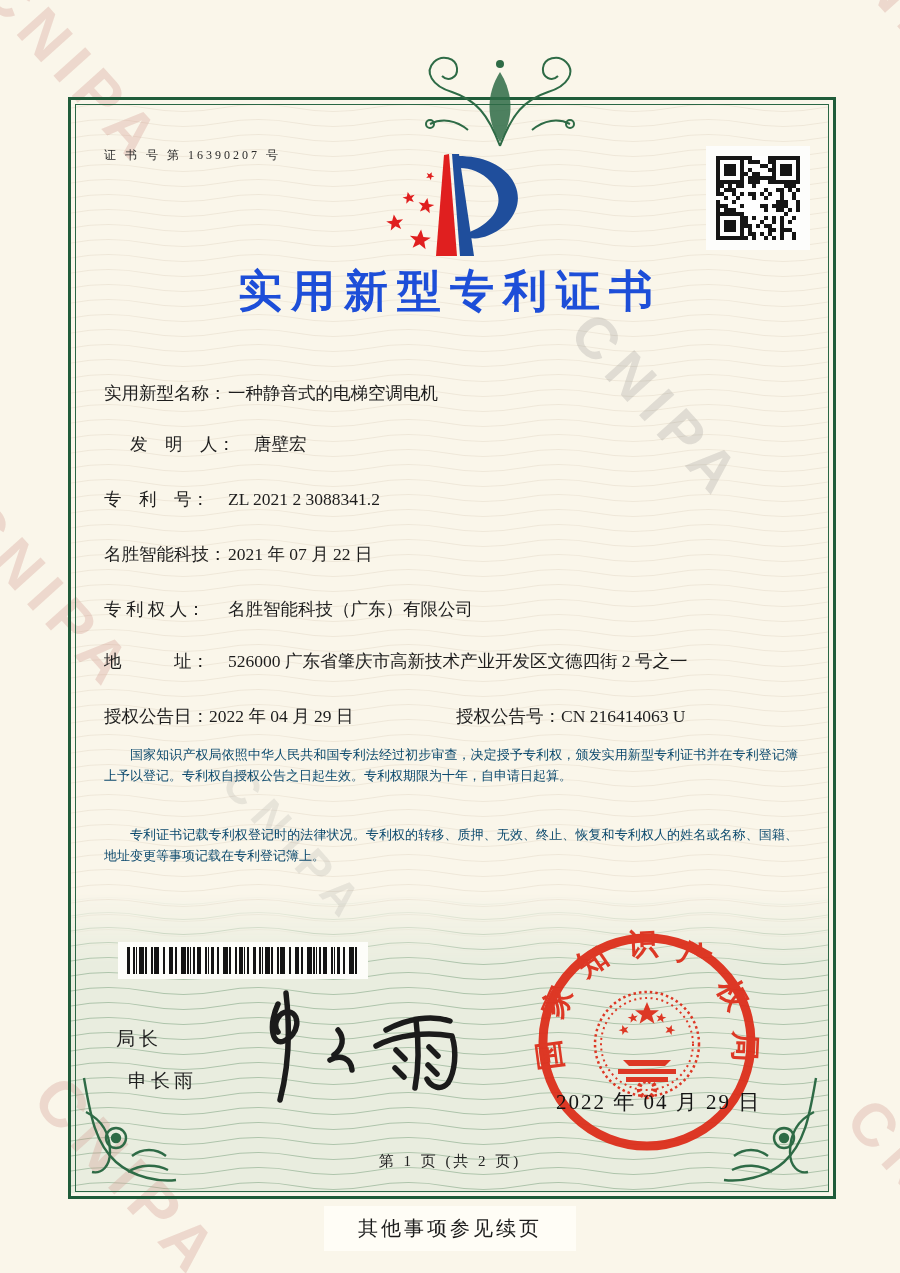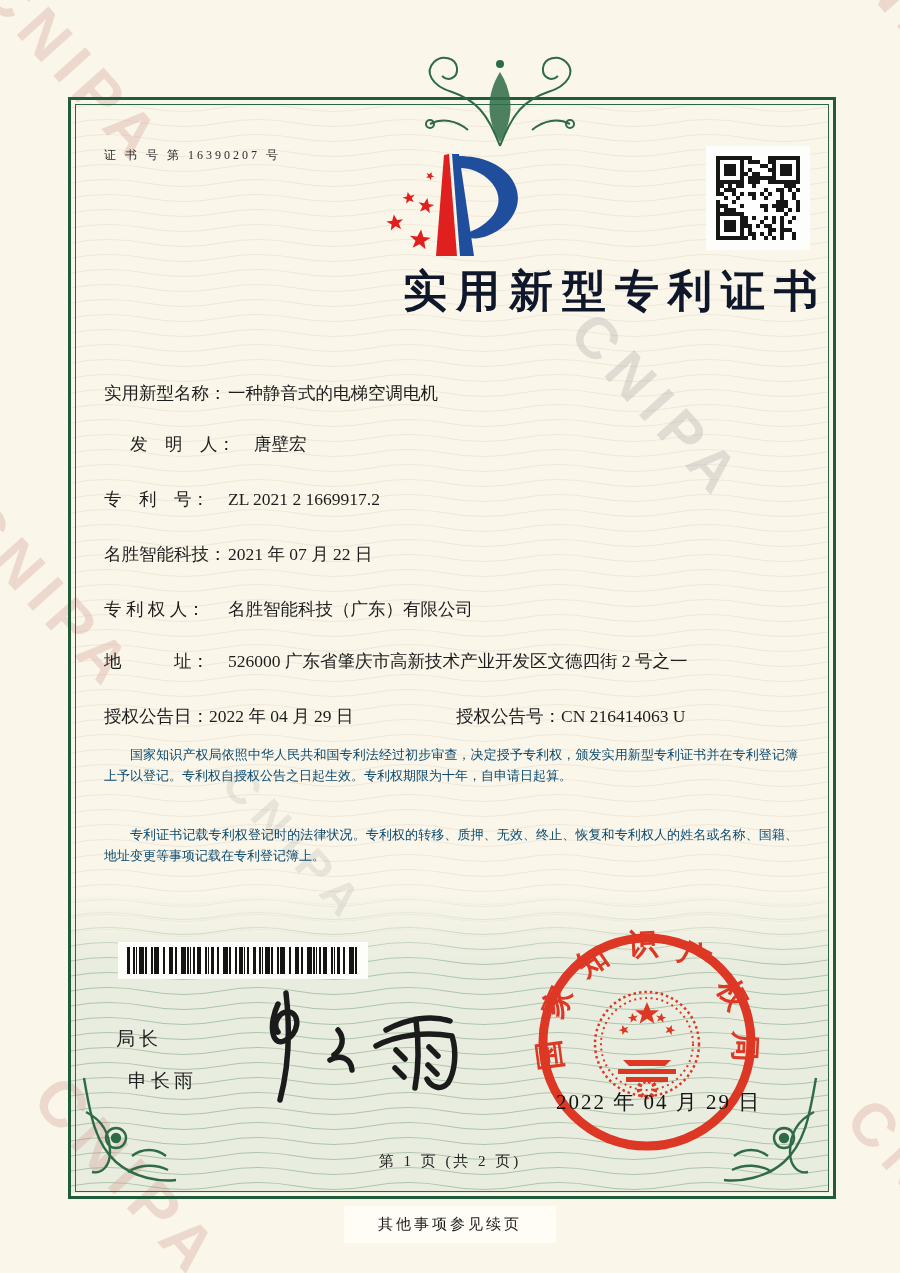--- a/index.html
+++ b/index.html
@@ -30,21 +30,21 @@
   .content{z-index:2;}
 
   .cert-number{left:104px;top:147px;font-size:12px;letter-spacing:3px;color:#2a2a2a;}
 
   .logo{left:362px;top:146px;width:176px;height:118px;}
   .qr-wrap{left:706px;top:146px;width:104px;height:104px;background:#fdfdfb;display:flex;align-items:center;justify-content:center;}
   .qr{width:84px;height:84px;display:grid;grid-template-columns:repeat(21,1fr);grid-template-rows:repeat(21,1fr);background:#fff;}
   .qr i{display:block;}
   .qr i.m{background:#161616;}
 
-  .title{left:0;top:262px;width:827px;text-align:right;font-size:44px;font-weight:700;letter-spacing:9px;color:#0f172a;}
+  .title{left:0;top:262px;width:900px;text-align:center;font-size:44px;font-weight:700;letter-spacing:9px;color:#1d4ed8;}
   .f-row{position:absolute;left:104px;font-size:17.5px;line-height:1.5;}
   .f-label{display:inline-block;width:124px;white-space:nowrap;}
   .f-value{display:inline-block;vertical-align:top;max-width:562px;}
   .row-0{top:380px;} .row-1{top:431px;margin-left:26px;} .row-2{top:486px;}
   .row-3{top:541px;} .row-4{top:596px;} .row-5{top:648px;}
   .grant-row{top:703px;}
   .grant-num{position:absolute;left:352px;top:0;white-space:nowrap;text-align:center;}
 
   .para{position:absolute;left:104px;width:694px;font-size:13px;line-height:1.62;text-indent:2em;text-align:justify;color:#0c4a6e;}
   .para-1{top:744px;} .para-2{top:824px;}
@@ -59,21 +59,21 @@
   .signer-title{left:116px;top:1026px;font-size:19px;letter-spacing:4px;}
   .signer-name{left:128px;top:1068px;font-size:19px;letter-spacing:4px;}
   .signature{left:226px;top:988px;width:256px;height:118px;z-index:4;}
 
   .seal{left:527px;top:922px;width:240px;height:240px;z-index:4;opacity:.94;}
   .seal-date{left:556px;top:1088px;font-size:21px;letter-spacing:2px;color:#141414;z-index:5;white-space:nowrap;}
 
   .page-footer{left:0;top:1152px;width:900px;text-align:center;font-size:15px;letter-spacing:3px;color:#222;}
 
   .continuation{left:50%;top:1206px;transform:translateX(-50%);background:#fffdf6;
-    padding:9px 34px;font-size:15px;letter-spacing:3px;color:#1b1b1b;z-index:2;}
+    padding:9px 34px;font-size:20px;letter-spacing:3px;color:#1b1b1b;z-index:2;}
 
   .ornament-top{left:372px;top:50px;width:256px;height:100px;z-index:4;}
   .corner-bl{left:76px;top:1072px;width:104px;height:118px;z-index:4;}
   .corner-br{left:720px;top:1072px;width:104px;height:118px;z-index:4;transform:scaleX(-1);}
 </style>
 </head>
 <body>
 
 <svg class="abs waves-cream">
   <defs>
@@ -601,21 +601,21 @@
 
 <div class="abs content title">实用新型专利证书</div>
 
 <div class="abs content f-row row-0">
   <span class="f-label">实用新型名称：</span><span class="f-value">一种静音式的电梯空调电机</span>
 </div>
 <div class="abs content f-row row-1">
   <span class="f-label">发　明　人：</span><span class="f-value">唐壁宏</span>
 </div>
 <div class="abs content f-row row-2">
-  <span class="f-label">专　利　号：</span><span class="f-value">ZL 2021 2 1669917.2</span>
+  <span class="f-label">专　利　号：</span><span class="f-value">ZL 2021 2 3088341.2</span>
 </div>
 <div class="abs content f-row row-3">
   <span class="f-label">名胜智能科技：</span><span class="f-value">2021 年 07 月 22 日</span>
 </div>
 <div class="abs content f-row row-4">
   <span class="f-label">专 利 权 人：</span><span class="f-value">名胜智能科技（广东）有限公司</span>
 </div>
 <div class="abs content f-row row-5">
   <span class="f-label">地　　　址：</span><span class="f-value">526000 广东省肇庆市高新技术产业开发区文德四街 2 号之一</span>
 </div>

